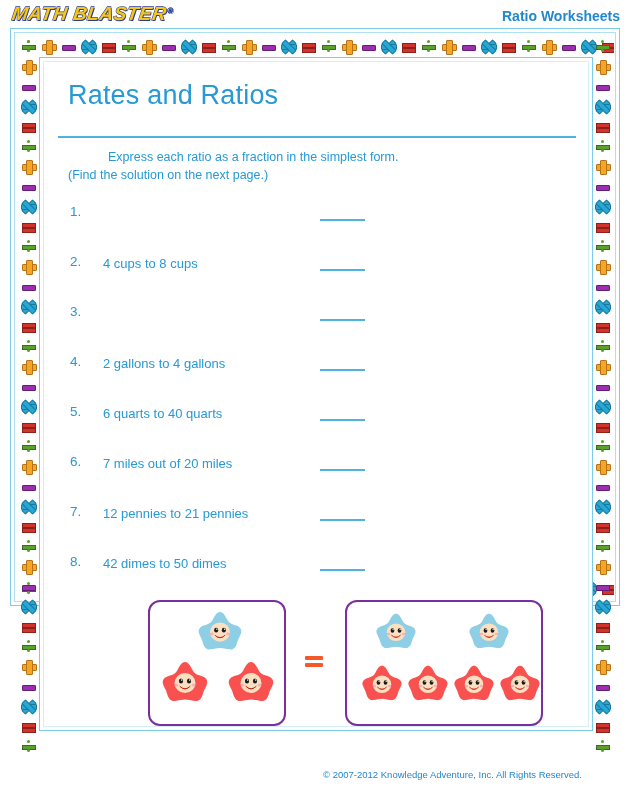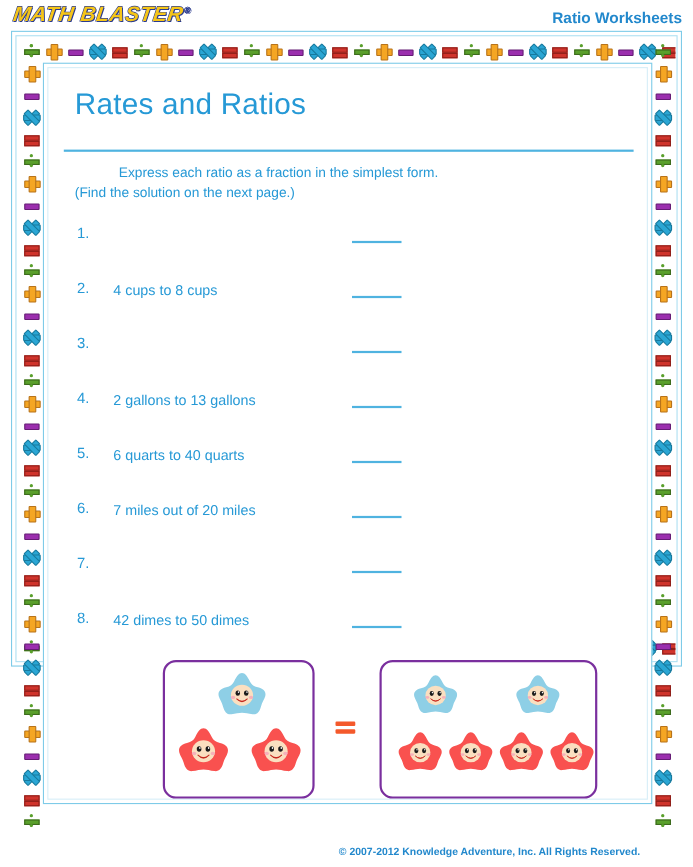--- a/index.html
+++ b/index.html
@@ -275,21 +275,20 @@
   
   #footer {
     position: absolute;
     left: 0; bottom: 8px;
     width: 594px;
     text-align: right;
     padding-right: 12px;
     box-sizing: border-box;
     font-size: 9.5px;
     color: #2288cc;
-    font-weight: bold;
   }
 </style>
 </head>
 <body>
 
 <div id="header">
   <div id="logo"><span>MATH BLASTER</span><span class="reg">®</span></div>
   <div id="header-title">Ratio Worksheets</div>
 </div>
 
@@ -766,35 +765,36 @@
           <div class="q-num">1.</div>
           <div class="q-text">4 cups to 8 cups</div>
           <div class="q-blank"></div>
         </div>
         <div class="q-row">
           <div class="q-num">2.</div>
           <div class="q-blank"></div>
         </div>
         <div class="q-row">
           <div class="q-num">3.</div>
-          <div class="q-text">2 gallons to 13 gallons</div>
+          <div class="q-text">2 gallons to 4 gallons</div>
           <div class="q-blank"></div>
         </div>
         <div class="q-row">
           <div class="q-num">4.</div>
           <div class="q-text">6 quarts to 40 quarts</div>
           <div class="q-blank"></div>
         </div>
         <div class="q-row">
           <div class="q-num">5.</div>
           <div class="q-text">7 miles out of 20 miles</div>
           <div class="q-blank"></div>
         </div>
         <div class="q-row">
           <div class="q-num">6.</div>
+          <div class="q-text">12 pennies to 21 pennies</div>
           <div class="q-blank"></div>
         </div>
         <div class="q-row">
           <div class="q-num">7.</div>
           <div class="q-text">42 dimes to 50 dimes</div>
           <div class="q-blank"></div>
         </div>
         <div class="q-row">
           <div class="q-num">8.</div>
           <div class="q-blank"></div>

